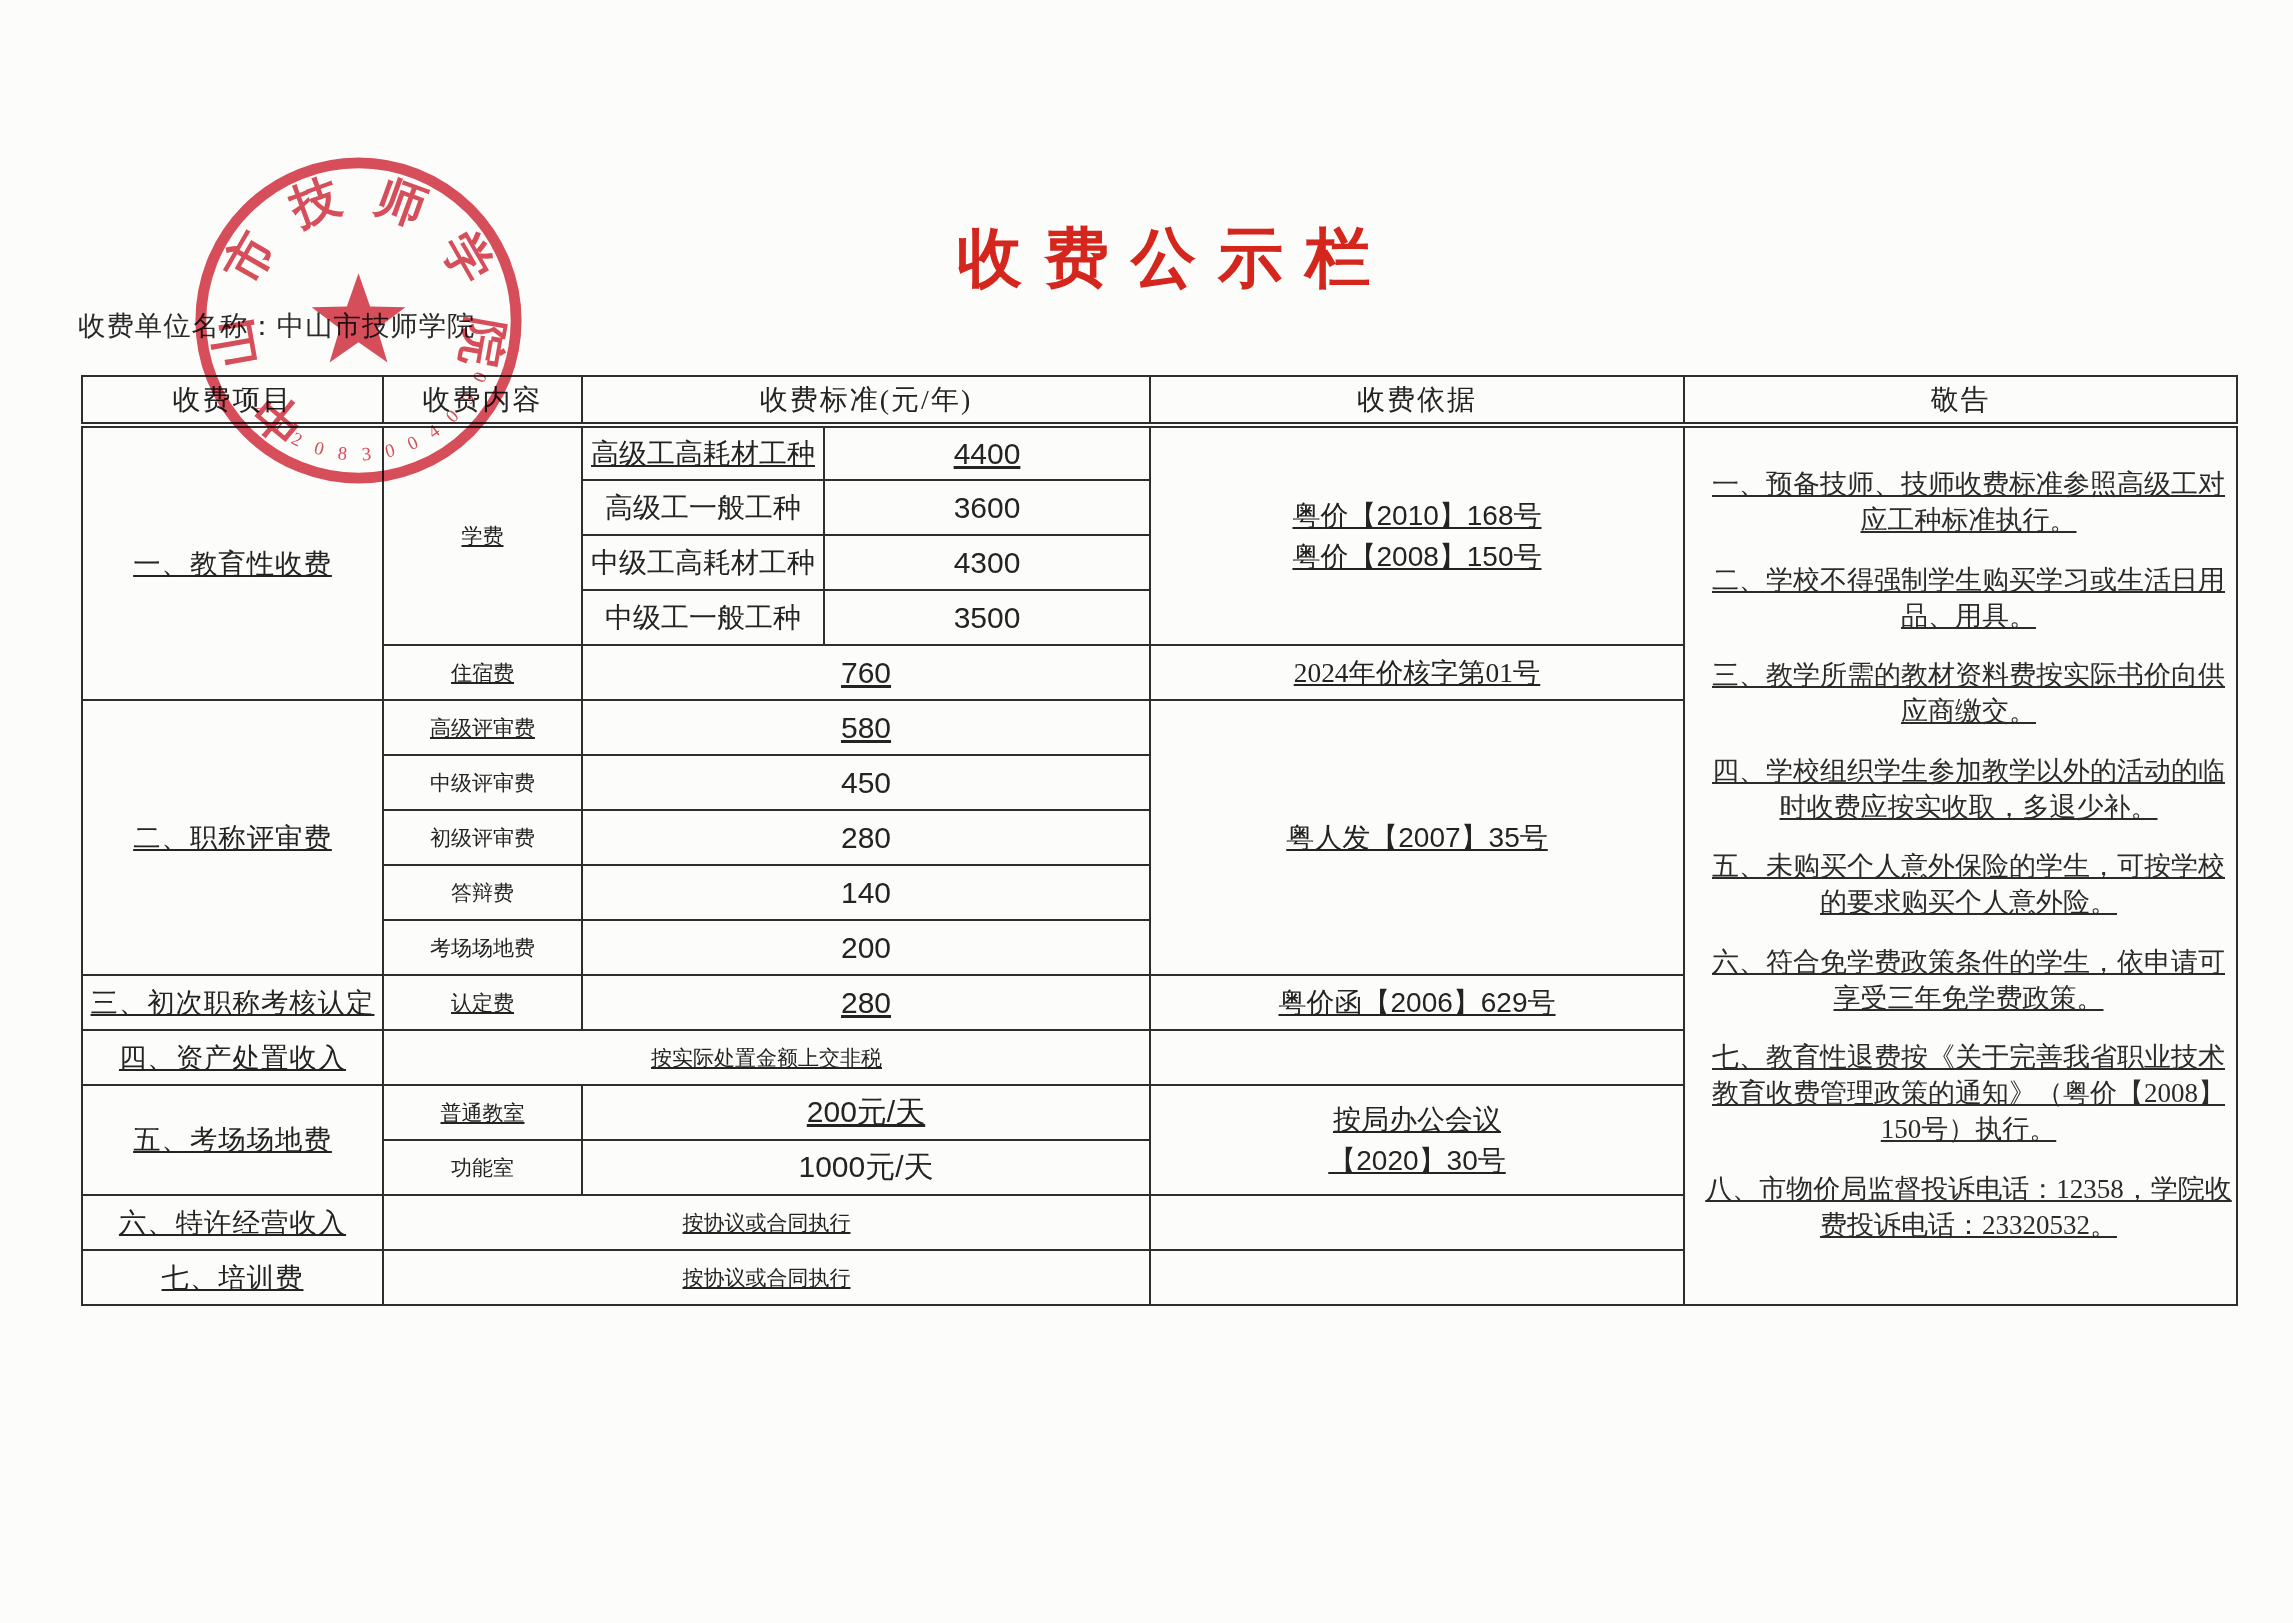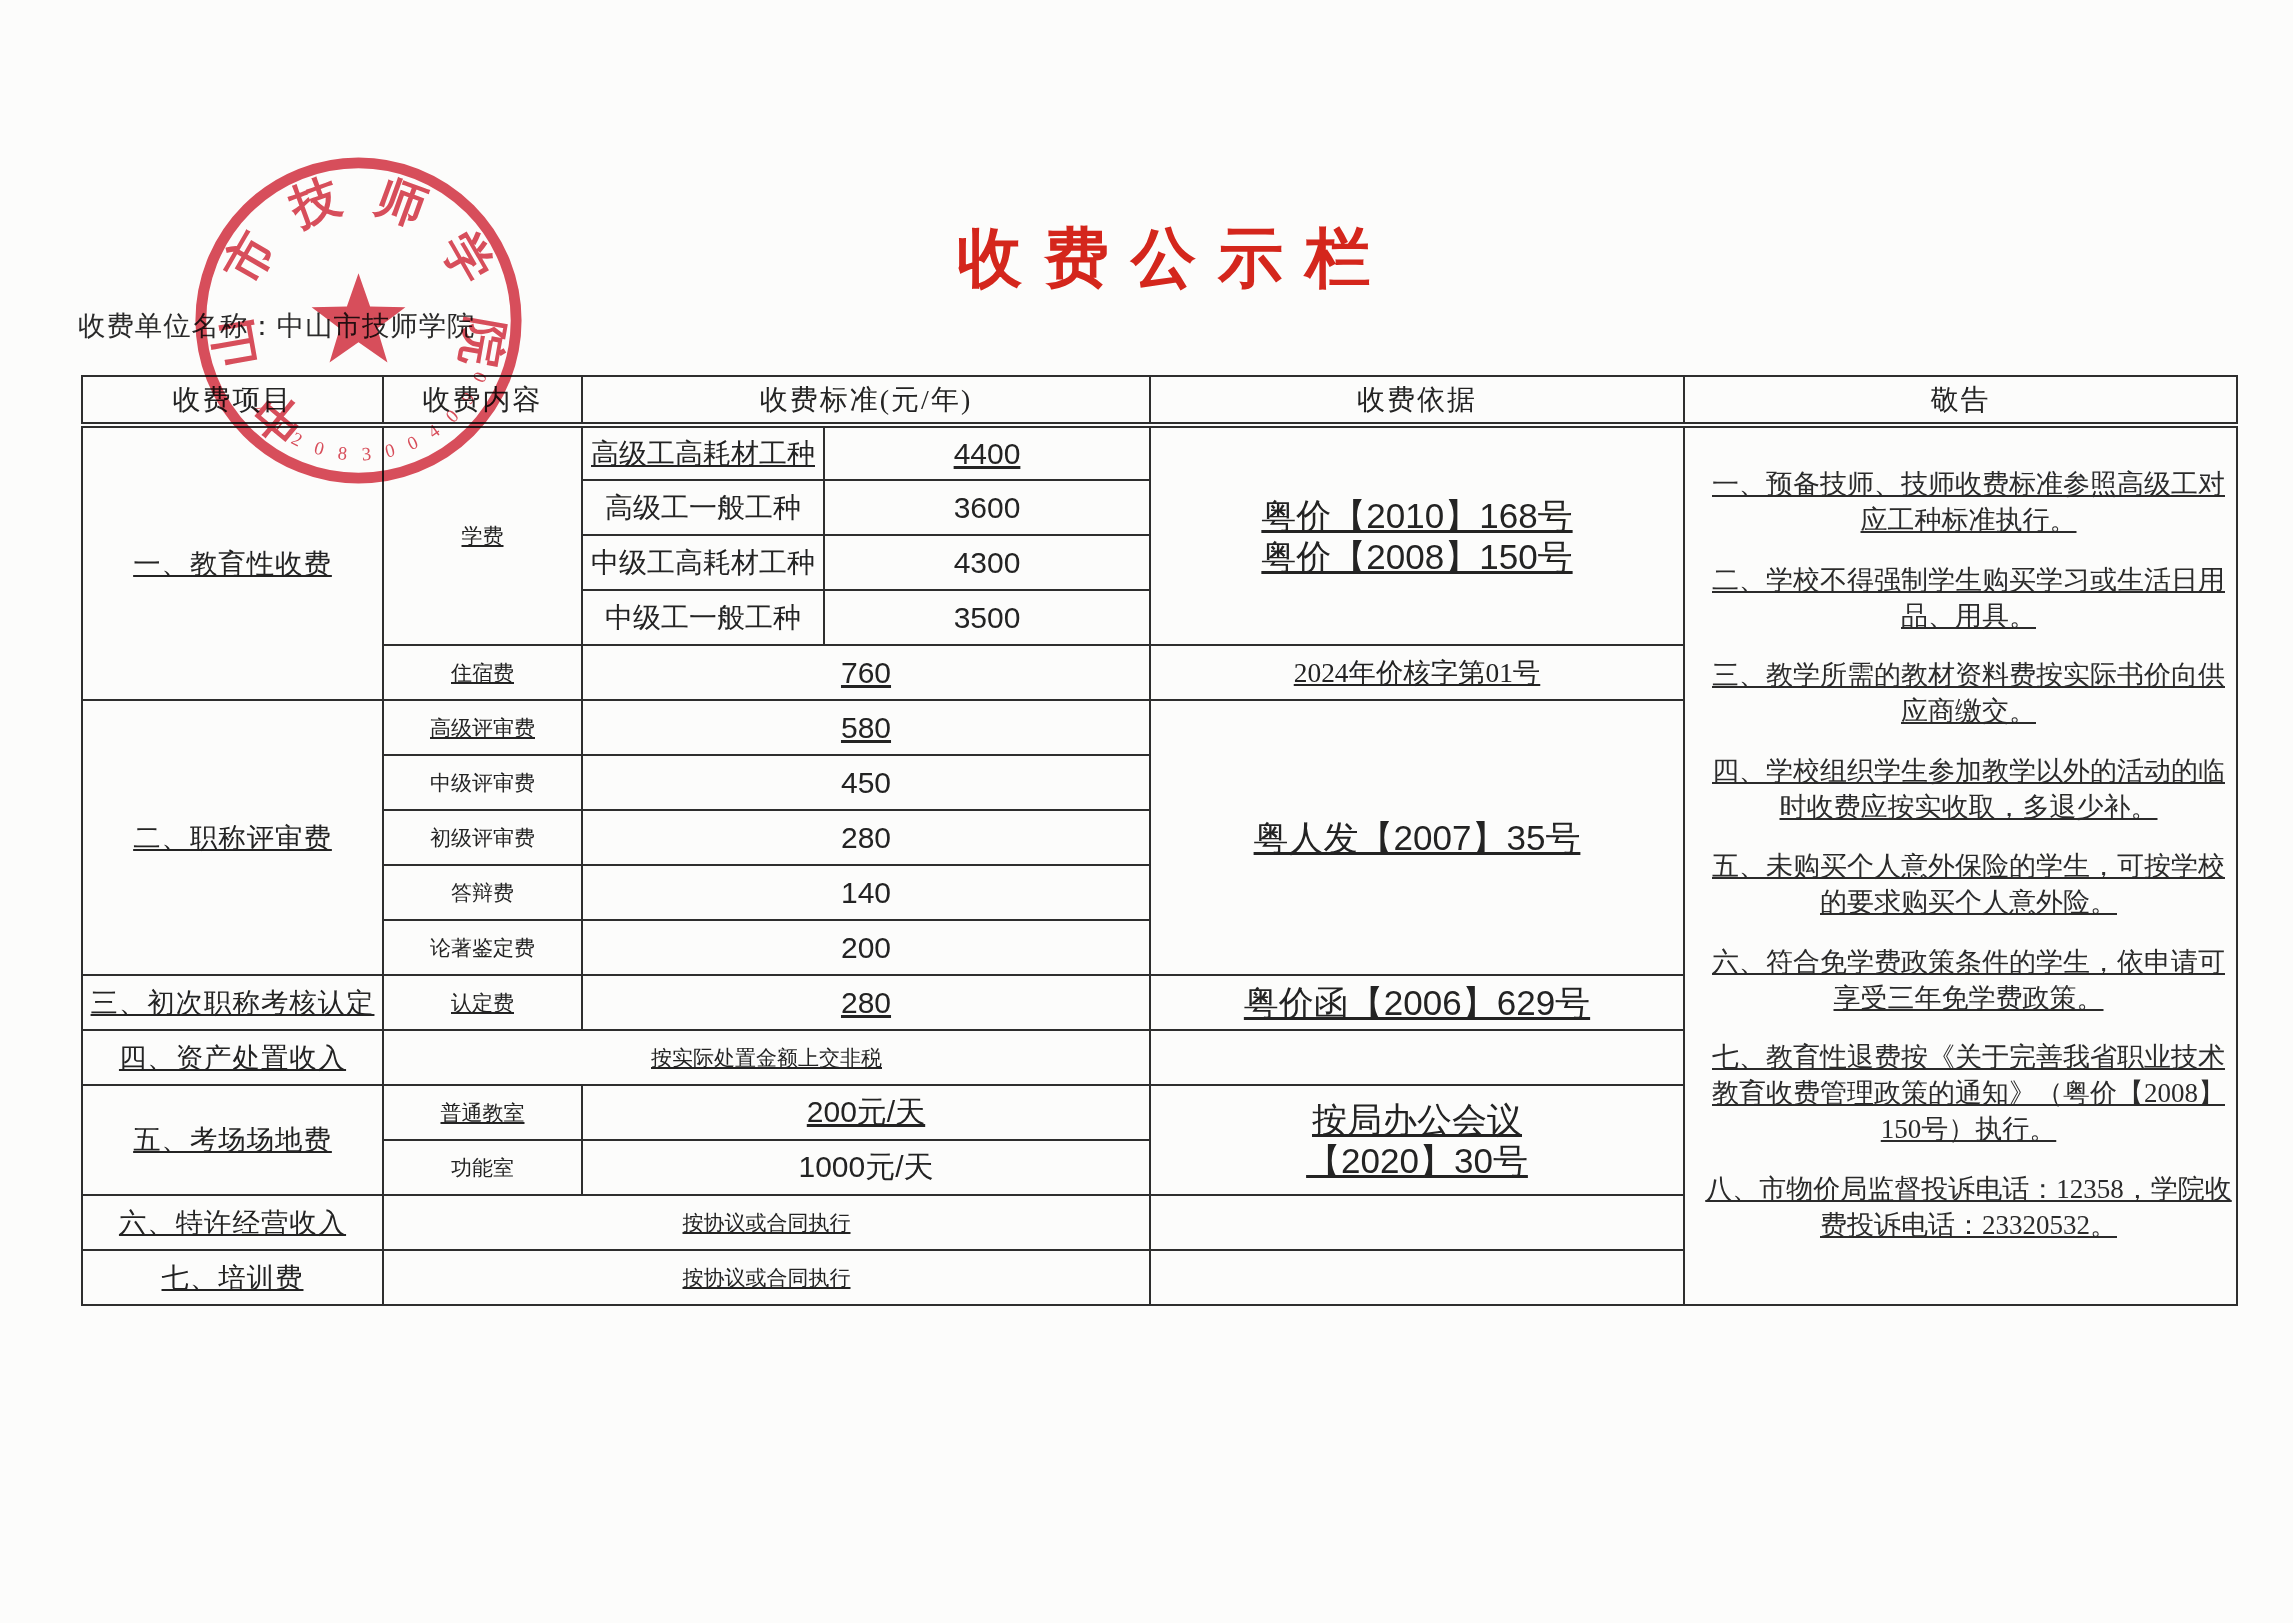--- a/index.html
+++ b/index.html
@@ -32,21 +32,21 @@
     font-size:28px;letter-spacing:2px;border-bottom:6.9px double #2e2e2e;
   }
   #fee-table tr.sec td{border-top-width:2.9px;text-decoration:underline;}
   td.c1{text-align:left;padding-left:13.7px;font-size:27.4px;letter-spacing:1px;}
   td.cmid{font-family:"Liberation Sans","DejaVu Sans",sans-serif;font-size:21px;}
   td.cname-l{
     font-family:"Liberation Sans","DejaVu Sans",sans-serif;font-size:28px;
     text-align:left;padding-left:7.8px;
   }
   td.val{font-family:"Liberation Sans","DejaVu Sans",sans-serif;font-size:30px;}
-  td.basis-sans{font-family:"Liberation Sans","DejaVu Sans",sans-serif;font-size:35px;line-height:41px;}
+  td.basis-sans{font-family:"Liberation Sans","DejaVu Sans",sans-serif;font-size:28px;line-height:41px;}
   td.basis-serif{font-size:27.4px;border-radius:25px;}
   td.notice-cell{
     vertical-align:top;text-align:justify;
     padding:47px 13.7px 0 19.6px;font-size:27px;line-height:36px;color:#2b2b2b;
   }
   td.notice-cell p{margin:0 0 23.5px 0;padding-left:16px;}
 
   #seal{
     position:absolute;left:191px;top:153px;width:335px;height:335px;
     mix-blend-mode:multiply;opacity:.93;pointer-events:none;
@@ -131,21 +131,21 @@
         </tr>
         <tr>
           <td class="cmid">初级评审费</td>
           <td class="val" colspan="2">280</td>
         </tr>
         <tr>
           <td class="cmid">答辩费</td>
           <td class="val" colspan="2">140</td>
         </tr>
         <tr>
-          <td class="cmid">论著鉴定费</td>
+          <td class="cmid">考场场地费</td>
           <td class="val" colspan="2">200</td>
         </tr>
 
         <tr class="sec">
           <td class="c1">三、初次职称考核认定</td>
           <td class="cmid">认定费</td>
           <td class="val" colspan="2">280</td>
           <td class="basis-sans">粤价函【2006】629号</td>
         </tr>
 

